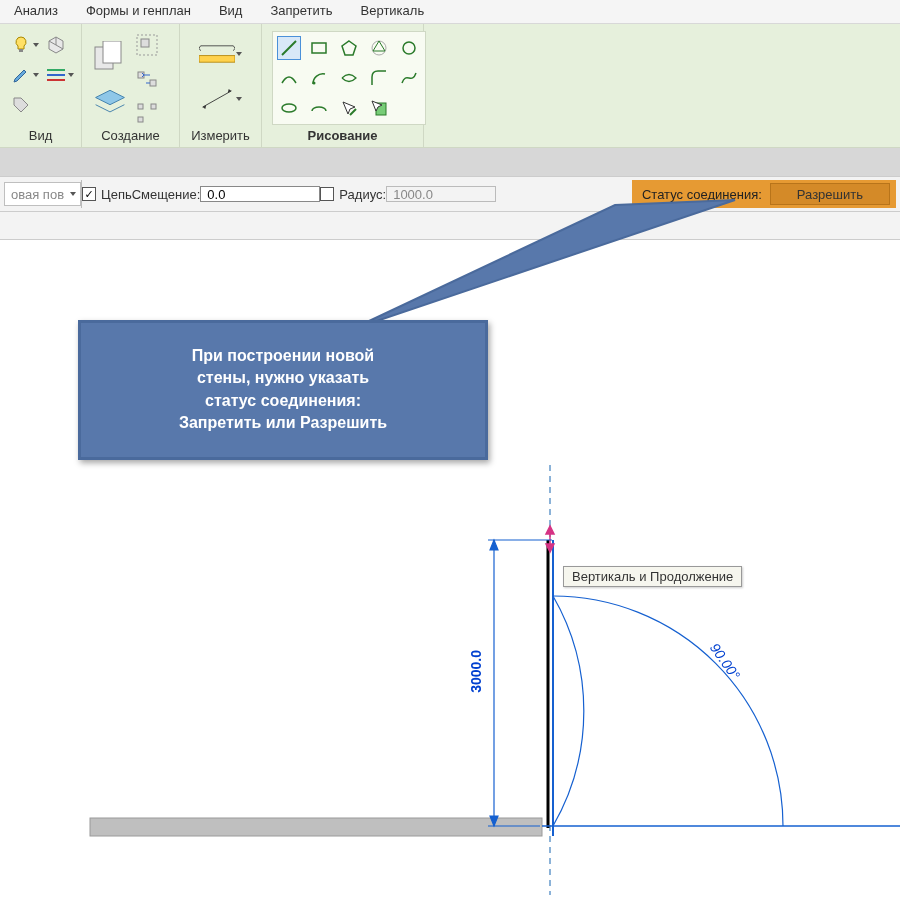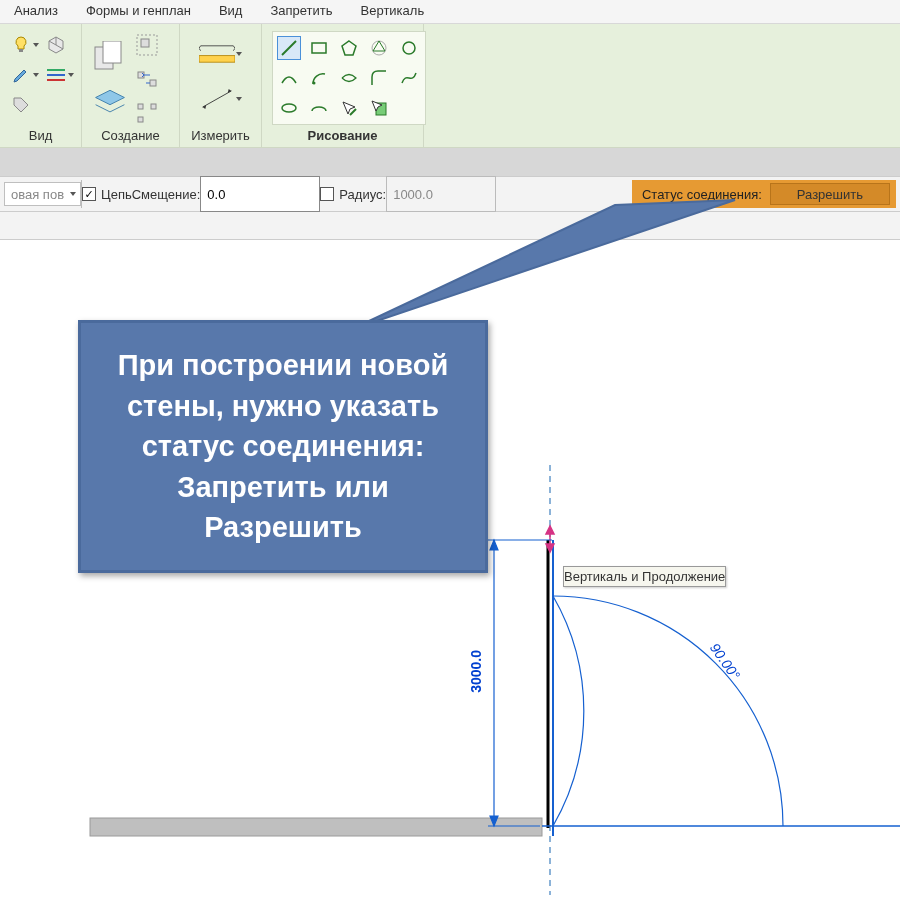--- a/index.html
+++ b/index.html
@@ -29,32 +29,32 @@
   .sep-bar { height: 28px; background:#d7d7d7;}
 
   
   .optbar { display:flex; align-items:center; height:36px; background:#f3f3f3; border-top:1px solid #ccc; border-bottom:1px solid #ccc; font-size:13px; color:#333; padding:0 4px; gap:0;}
   .optbar .dropdown { display:flex; align-items:center; border:1px solid #bfbfbf; background:#fff; height:24px; padding:0 4px 0 6px; color:#888;}
   .divider-v { width:1px; height:28px; background:#bbb; }
   .chk { display:flex; align-items:center; gap:5px;}
   .chk .box { width:14px; height:14px; border:1px solid #555; background:#fff; display:flex; align-items:center; justify-content:center;}
   .chk .box .tick { font-size:11px; line-height:1; color:#000;}
   .field-label { }
-  .text-input { height:36px; border:1px solid #888; padding:0 6px; background:#fff; color:#000; font-size:13px; }
+  .text-input { height:16px; border:1px solid #888; padding:0 6px; background:#fff; color:#000; font-size:13px; }
   .text-input.disabled { background:#f3f3f3; color:#888; border-color:#bbb;}
   .status-box { margin-left:auto; display:flex; align-items:center; height:28px; background:#e69a33; padding:0 6px 0 10px; gap:8px; color:#222;}
   .status-box .status-value { background:#d48a28; border:1px solid #b8741a; height:22px; display:flex; align-items:center; padding:0 26px; color:#333;justify-content:center;}
 
   
   .thinbar { height:28px; background:#f3f3f3; border-bottom:1px solid #ccc;}
 
-  .callout-box { position:absolute; left:78px; top:320px; width:410px; background:#5878ab; color:#fff; text-align:center; font-size:29px; line-height:1.4; padding:22px 24px; border:3px solid #4a6a9c; box-shadow: 2px 3px 6px rgba(0,0,0,.35); }
+  .callout-box { position:absolute; left:78px; top:320px; width:410px; background:#5878ab; color:#fff; text-align:center; font-size:16px; line-height:1.4; padding:22px 24px; border:3px solid #4a6a9c; box-shadow: 2px 3px 6px rgba(0,0,0,.35); }
   .callout-box b { font-weight:700; }
 
-  .tooltip { position:absolute; background:#f6f6ee; border:1px solid #999; font-size:13px; color:#333; padding:2px 0; box-shadow:1px 1px 2px rgba(0,0,0,.2);}
+  .tooltip { position:absolute; background:#f6f6ee; border:1px solid #999; font-size:13px; color:#333; padding:2px 8px; box-shadow:1px 1px 2px rgba(0,0,0,.2);}
 
   .dim-label { position:absolute; color:#0040d0; font-weight:700; font-size:14px; writing-mode:vertical-rl; transform:rotate(180deg);}
   .angle-label { position:absolute; color:#0040d0; font-size:14px; font-style:italic; transform:rotate(55deg); transform-origin:left top;}
 
   svg.overlay { position:absolute; left:0; top:0; }
 </style>
 </head>
 <body>
 
 <div class="menubar">

